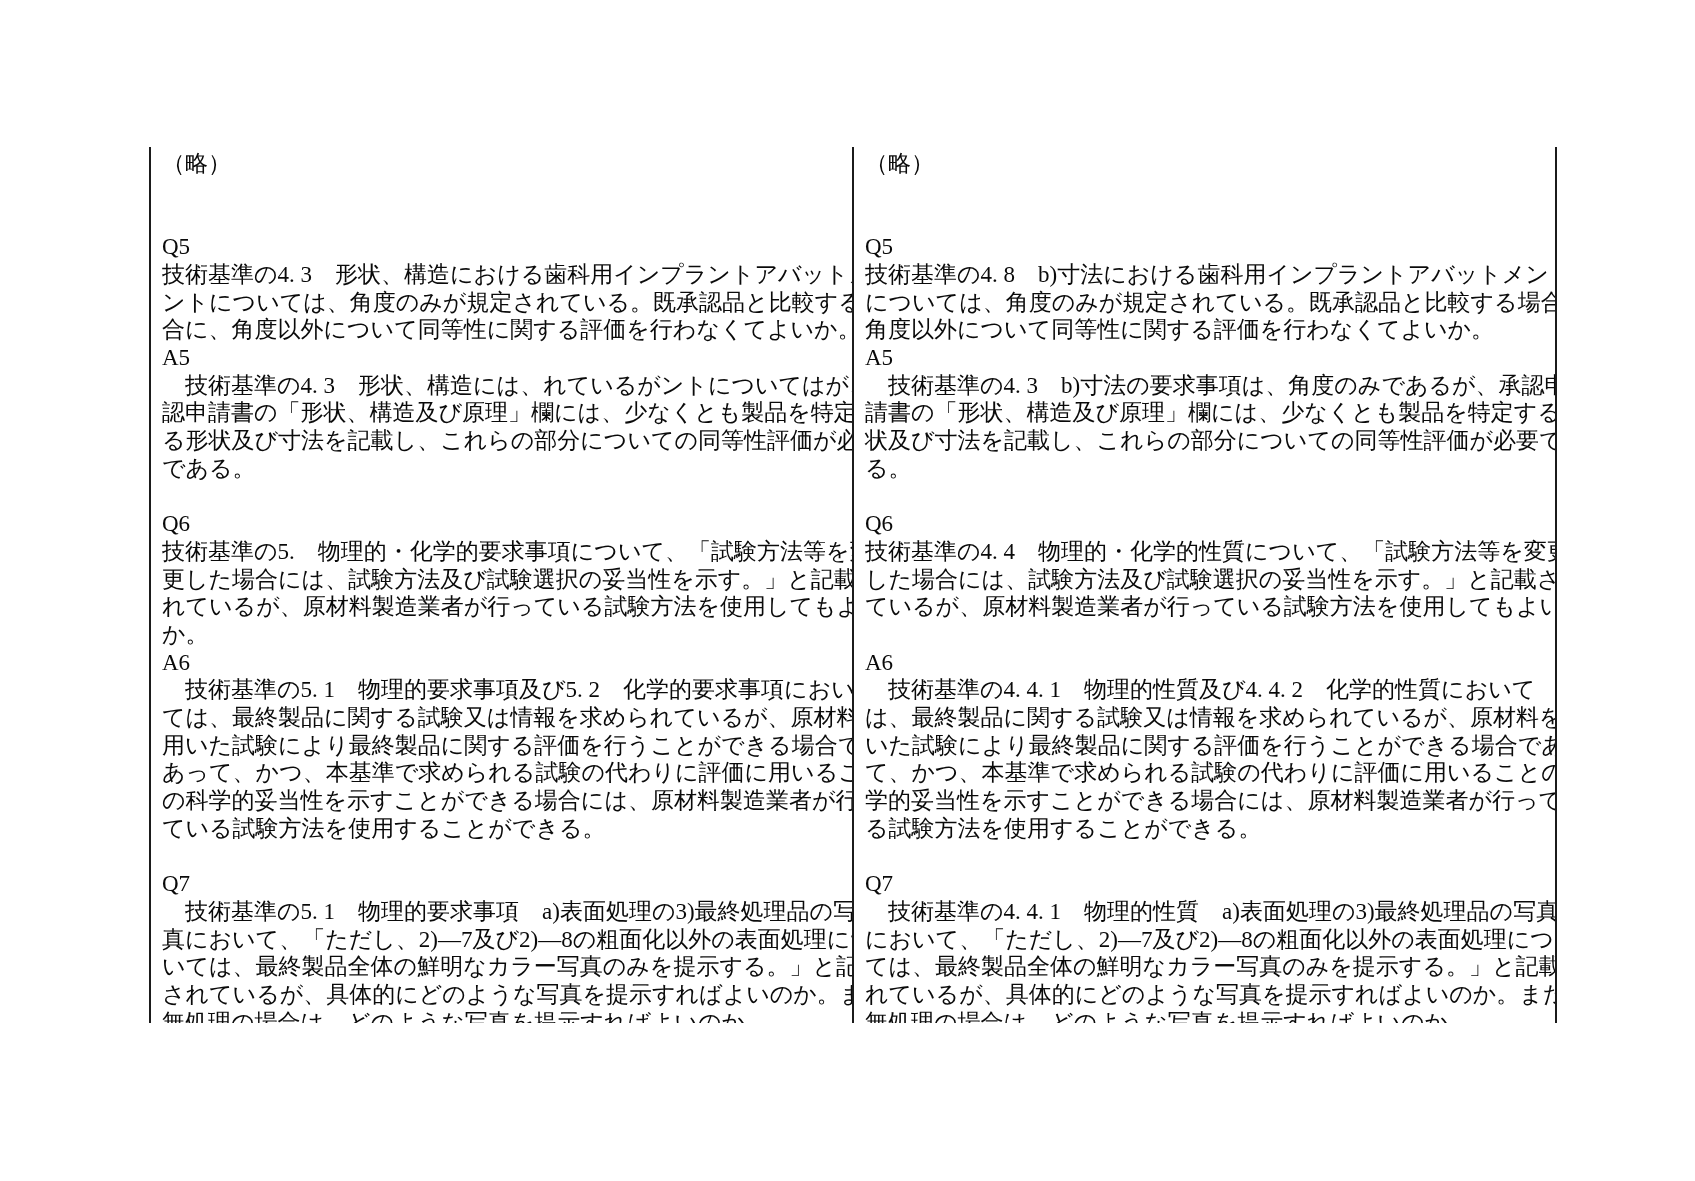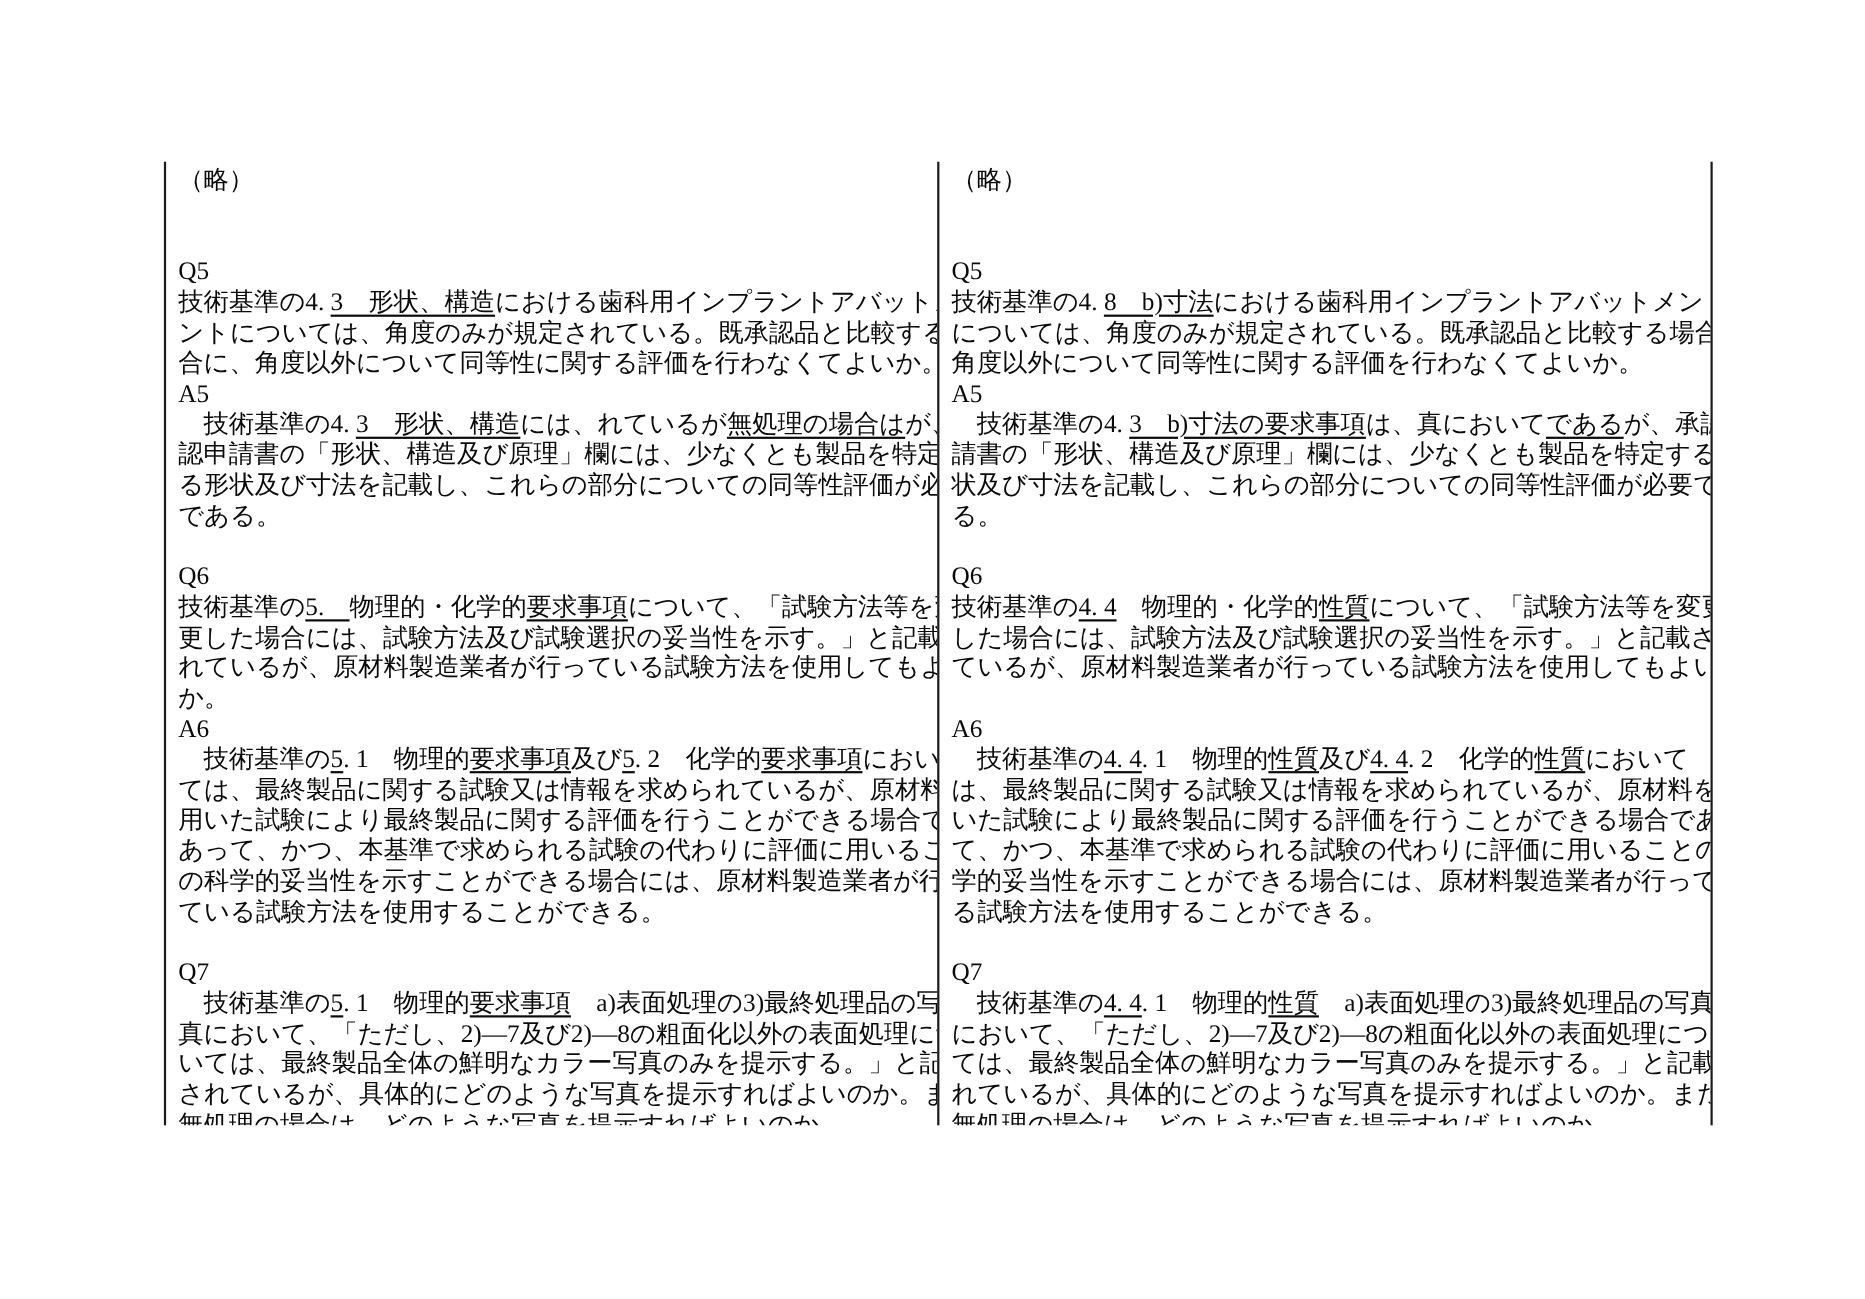--- a/index.html
+++ b/index.html
@@ -36,39 +36,38 @@
     border-left: 2px solid #1b1b1b;
   }
   .coltext {
     font-size: 23px;
     line-height: 27.7px;
     white-space: pre;
     letter-spacing: 0px;
   }
   .coltext span { font-size: inherit; }
   .u {
-    text-decoration: underline;
     text-underline-offset: 4px;
     text-decoration-thickness: 1.5px;
   }
 </style>
 </head>
 <body>
 
 <div class="sheet">
   <div class="col">
     <div class="coltext"><span>（略）
 
 
 Q5
 技術基準の4. </span><span class="u">3　形状、構造</span><span>における歯科用インプラントアバットメ
 ントについては、角度のみが規定されている。既承認品と比較する場
 合に、角度以外について同等性に関する評価を行わなくてよいか。
 A5
-　技術基準の4. </span><span class="u">3　形状、構造</span><span>には、れているが</span><span class="u">無処理の場合は</span><span>が、承
+　技術基準の4. </span><span class="u">3　形状、構造</span><span>には、れているが</span><span class="u">ントについては</span><span>が、承
 認申請書の「形状、構造及び原理」欄には、少なくとも製品を特定す
 る形状及び寸法を記載し、これらの部分についての同等性評価が必要
 である。
 
 Q6
 技術基準の</span><span class="u">5.　</span><span>物理的・化学的</span><span class="u">要求事項</span><span>について、「試験方法等を変
 更した場合には、試験方法及び試験選択の妥当性を示す。」と記載さ
 れているが、原材料製造業者が行っている試験方法を使用してもよい
 か。
 A6
@@ -89,21 +88,21 @@
   <div class="col-divider"></div>
   <div class="col">
     <div class="coltext"><span>（略）
 
 
 Q5
 技術基準の4. </span><span class="u">8　b)寸法</span><span>における歯科用インプラントアバットメント
 については、角度のみが規定されている。既承認品と比較する場合に、
 角度以外について同等性に関する評価を行わなくてよいか。
 A5
-　技術基準の4. </span><span class="u">3　b)寸法の要求事項</span><span>は、真において</span><span class="u">である</span><span>が、承認申
+　技術基準の4. </span><span class="u">3　b)寸法の要求事項</span><span>は、角度のみ</span><span class="u">である</span><span>が、承認申
 請書の「形状、構造及び原理」欄には、少なくとも製品を特定する形
 状及び寸法を記載し、これらの部分についての同等性評価が必要であ
 る。
 
 Q6
 技術基準の</span><span class="u">4. 4</span><span>　物理的・化学的</span><span class="u">性質</span><span>について、「試験方法等を変更
 した場合には、試験方法及び試験選択の妥当性を示す。」と記載され
 ているが、原材料製造業者が行っている試験方法を使用してもよいか。
 
 A6

